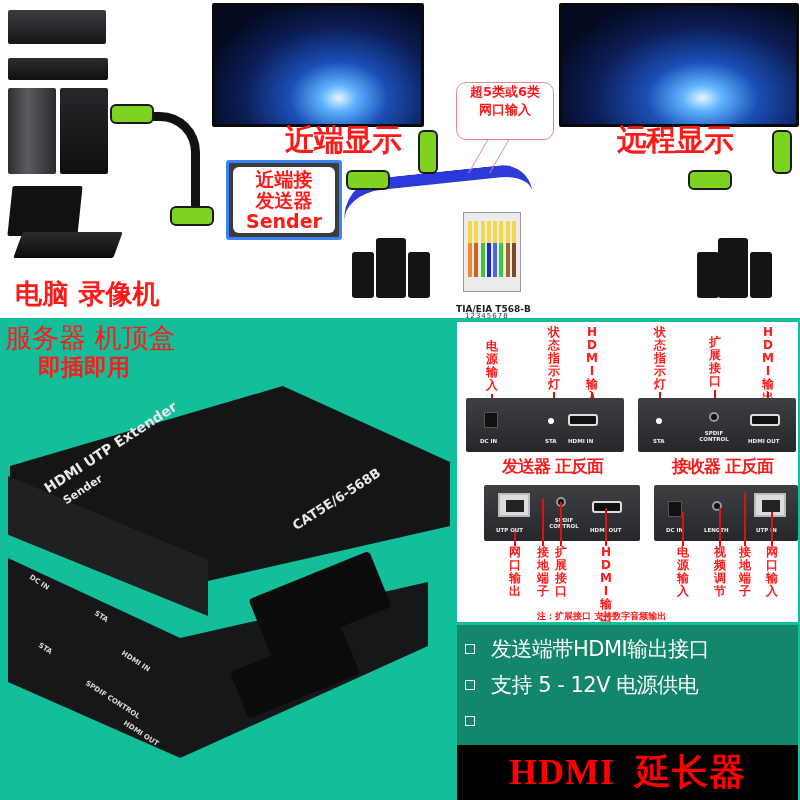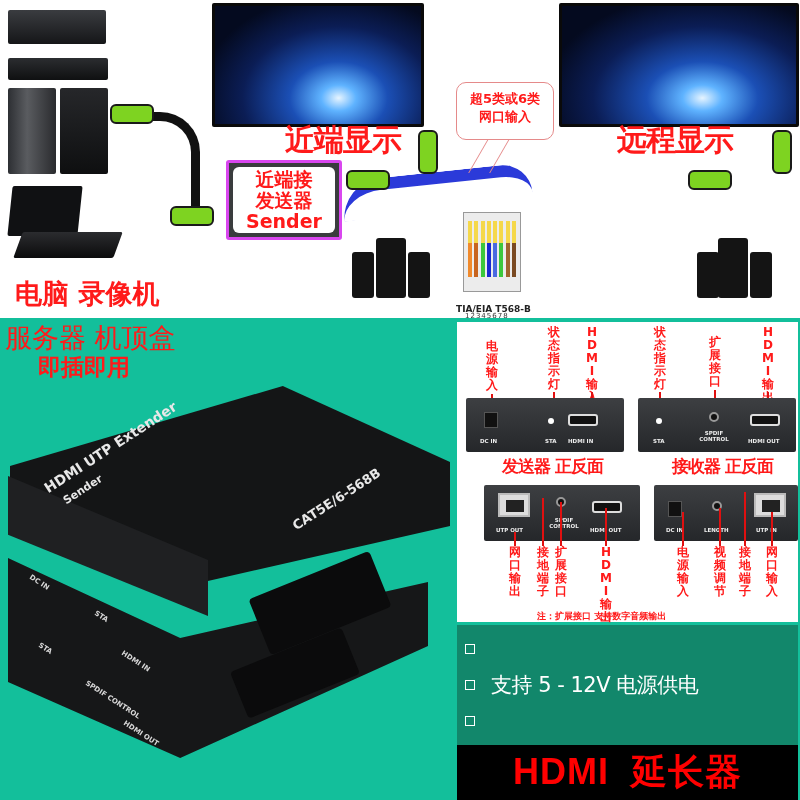--- a/index.html
+++ b/index.html
@@ -21,27 +21,27 @@
   .monitor { position: absolute; background: #0a0a0a; padding: 3px; border-radius: 2px; }
   .monitor .screen { width: 100%; height: 100%;
     background: radial-gradient(ellipse at 60% 78%, #e6f4ff 0%, #5fb3ff 10%, #1b4fb5 28%, #0b1d55 55%, #040a1f 80%); }
   .mon1 { left: 212px; top: 3px; width: 212px; height: 124px; }
   .mon2 { left: 559px; top: 3px; width: 240px; height: 124px; }
 
   .big-label { position: absolute; font-size: 30px; font-weight: bold; line-height: 1; letter-spacing: -1px; }
   .lbl-near { left: 285px; top: 125px; }
   .lbl-far { left: 617px; top: 125px; }
 
-  .box { position: absolute; background: #3a3c3e; border: 3px solid #d946ef; border-radius: 3px; padding: 4px; }
+  .box { position: absolute; background: #3a3c3e; border: 3px solid #3b82f6; border-radius: 3px; padding: 4px; }
   .box .inner { background: #ffffff; width: 100%; height: 100%; border-radius: 6px; display: flex; flex-direction: column; align-items: center; justify-content: center; }
   .box .inner span { font-size: 19px; line-height: 21px; color: #ff1a1a; font-weight: bold; }
   .box-sender { left: 226px; top: 160px; width: 116px; height: 80px; }
   .box-receiver { left: 568px; top: 160px; width: 116px; height: 80px; }
 
-  .callout { position: absolute; left: 456px; top: 82px; width: 98px; height: 58px; border: 1px solid #e58a8a; border-radius: 10px; background: #fff; text-align: center; padding-top: 7px; }
+  .callout { position: absolute; left: 456px; top: 82px; width: 98px; height: 58px; border: 1px solid #e58a8a; border-radius: 10px; background: #fff; text-align: center; }
   .callout span { display: block; font-size: 13px; line-height: 18px; color: #ff1a1a; font-weight: bold; }
   .callout-tail { position: absolute; left: 478px; top: 139px; width: 22px; height: 34px; border-left: 1px solid #e58a8a; border-right: 1px solid #e58a8a; transform: skewX(-30deg); background: transparent; }
 
   .cable { position: absolute; border-radius: 20px; }
   .cable-blue { left: 342px; top: 172px; width: 190px; height: 40px; border-top: 12px solid #2b3ad9; border-radius: 80px 60px 0 0; transform: rotate(-6deg); }
   .cable-black1 { left: 140px; top: 112px; width: 60px; height: 100px; border: 9px solid #111; border-left: none; border-bottom: none; border-radius: 0 40px 0 0; }
   .hdmi-plug { position: absolute; width: 44px; height: 20px; background: #7ed321; border: 2px solid #1a1a1a; border-radius: 6px; }
   .plug1 { left: 110px; top: 104px; }
   .plug2 { left: 170px; top: 206px; }
   .plug3 { left: 346px; top: 170px; }
@@ -107,21 +107,21 @@
   .vlabel { position: absolute; width: 14px; font-size: 12px; line-height: 13px; font-weight: bold; color: #ff1a1a; text-align: center; word-break: break-all; }
   .vline { position: absolute; width: 2px; background: #e01010; }
   .section-title { position: absolute; font-size: 17px; font-weight: bold; color: #ff1a1a; white-space: nowrap; letter-spacing: -1px; margin-left: 13px; }
   .note { position: absolute; left: 80px; top: 288px; font-size: 9px; color: #ff1a1a; font-weight: bold; white-space: nowrap; }
 
   .features { position: absolute; left: 2px; top: 307px; width: 341px; height: 120px; background: #12876b; padding: 6px 0 0 8px; }
   .feat { display: flex; align-items: center; height: 36px; }
   .feat .cb { width: 10px; height: 10px; border: 1px solid #fff; background: transparent; margin-right: 16px; flex: none; }
   .feat span.t { color: #ffffff; font-size: 21px; white-space: nowrap; letter-spacing: -0.5px; }
   .banner { position: absolute; left: 2px; top: 427px; width: 341px; height: 55px; background: #000000; display: flex; align-items: center; justify-content: center; }
-  .banner span { color: #ff0000; font-size: 36px; font-weight: bold; font-family: Liberation Sans, sans-serif; letter-spacing: 1px; white-space: pre; }
+  .banner span { color: #ff0000; font-size: 36px; font-weight: bold; font-family: Liberation Serif, serif; letter-spacing: 1px; white-space: pre; }
 </style>
 </head>
 <body>
 
 <div class="page">
 
   <div class="top">
     <div class="device rack1"></div>
     <div class="device rack2"></div>
     <div class="device tower1"></div>
@@ -282,20 +282,21 @@
       <div class="vlabel" style="left:281px;top:224px;">接地端子</div>
       <div class="vline" style="left:314px;top:190px;height:34px;"></div>
       <div class="vlabel" style="left:308px;top:224px;">网口输入</div>
 
       <div class="note">注：扩展接口 支持数字音频输出</div>
     </div>
 
     <div class="features">
       <div class="feat">
         <span class="cb"></span>
+        <span class="t">发送端带HDMI输出接口</span>
       </div>
       <div class="feat">
         <span class="cb"></span>
         <span class="t">支持 5 - 12V 电源供电</span>
       </div>
       <div class="feat">
         <span class="cb"></span>
       </div>
     </div>
 

